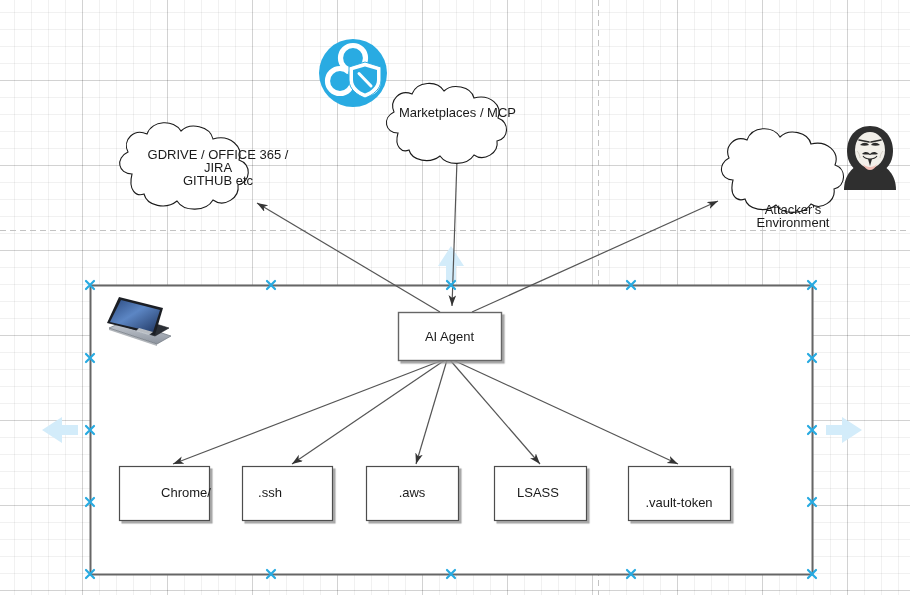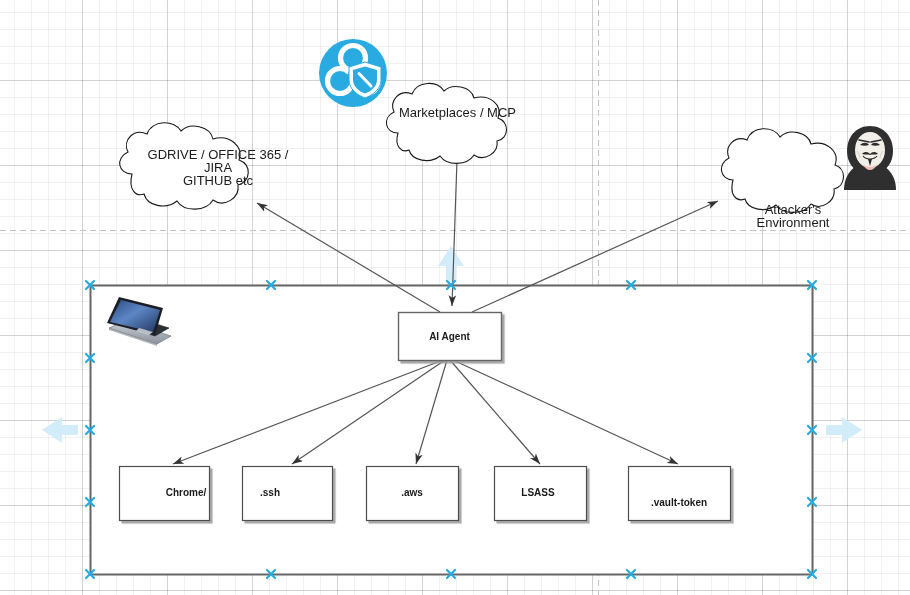--- a/index.html
+++ b/index.html
@@ -26,21 +26,21 @@
   svg.layer{overflow:visible;}
   .lbl{
     position:absolute;
     font-size:13px;
     color:#1a1a1a;
     text-align:center;
     line-height:13px;
     white-space:pre-line;
     pointer-events:none;
   }
-  .boxlbl{font-size:10px;font-weight:bold;}
+  .boxlbl{font-size:13px;}
 </style>
 </head>
 <body>
 
 <div id="canvas"></div>
 
 <svg class="layer">
   <line x1="0" y1="230.5" x2="910" y2="230.5" stroke="#c3c3c3" stroke-width="1" stroke-dasharray="6 4"></line>
   <line x1="598.5" y1="0" x2="598.5" y2="595" stroke="#c3c3c3" stroke-width="1" stroke-dasharray="6 4"></line>
 </svg>

